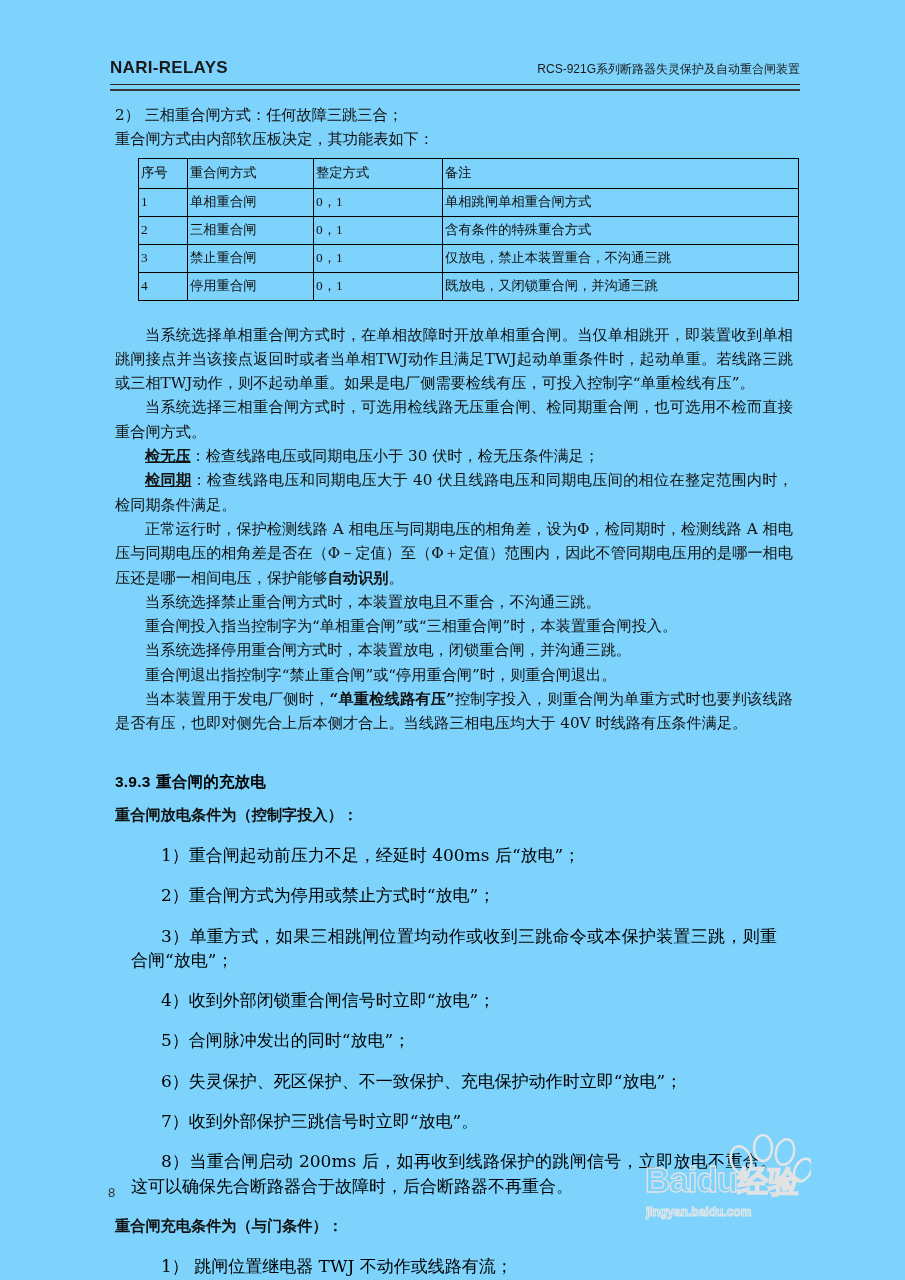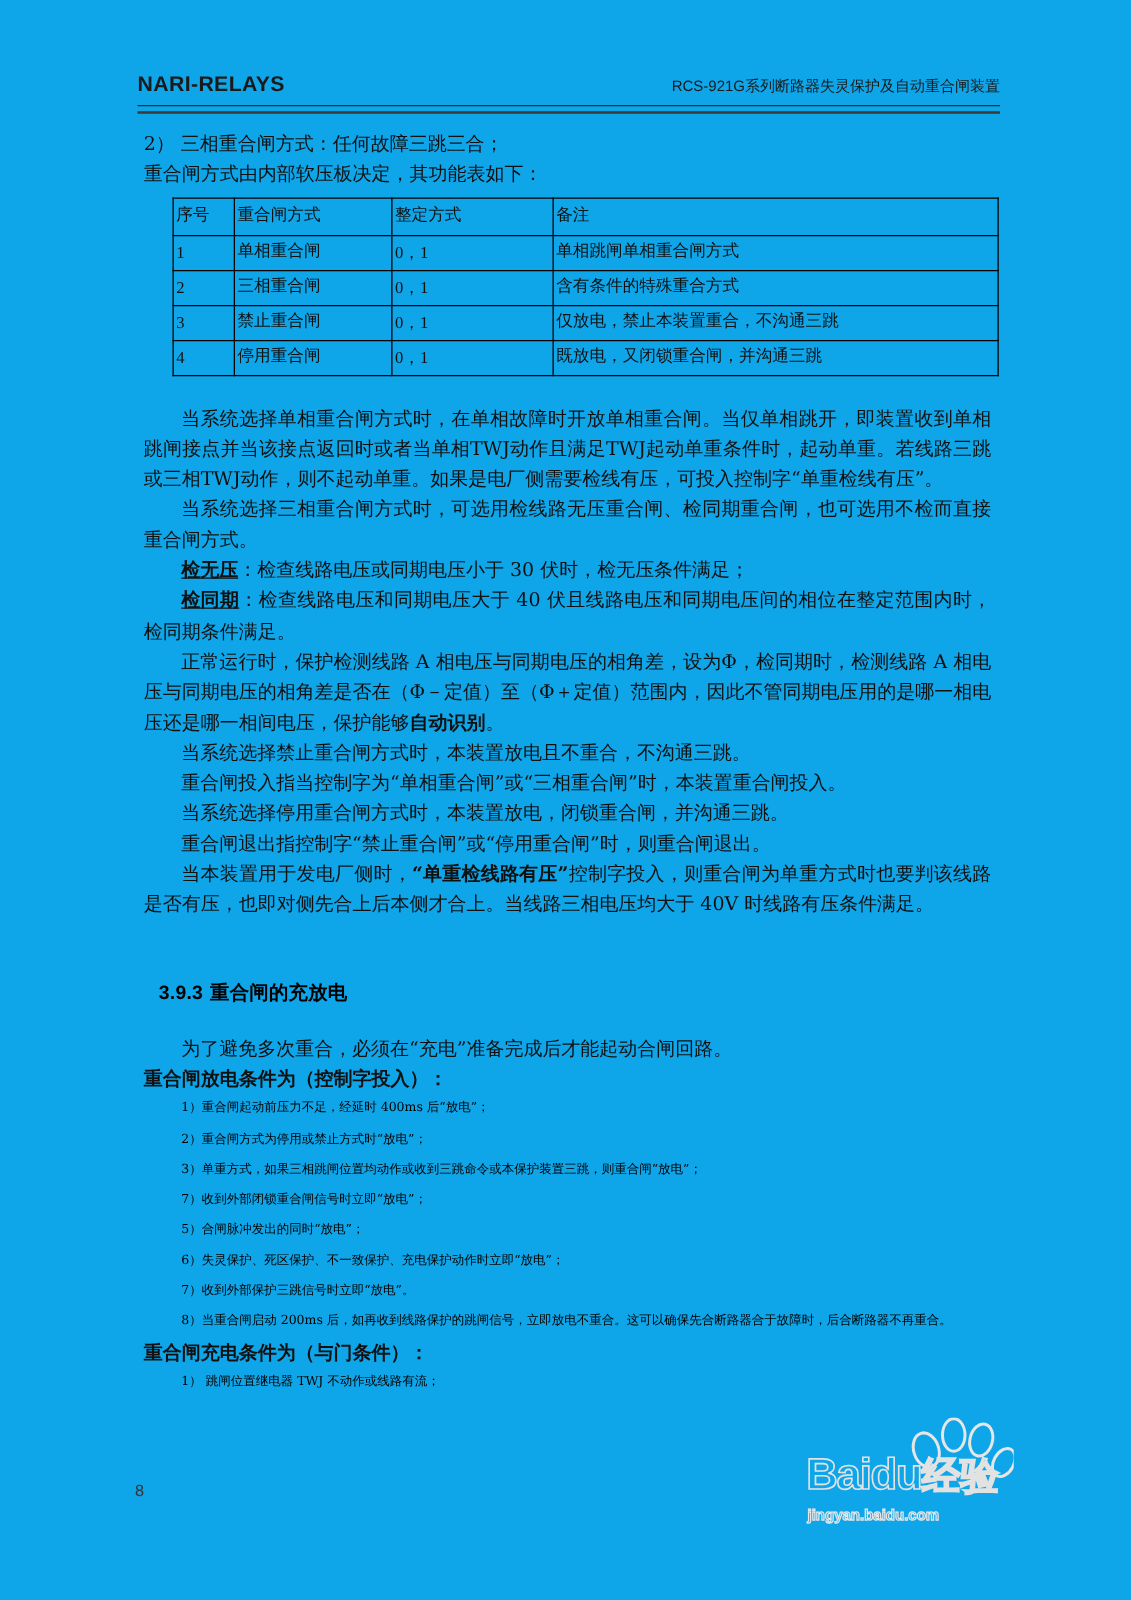--- a/index.html
+++ b/index.html
@@ -5,21 +5,21 @@
 <style>
   html, body {
     margin: 0;
     padding: 0;
     background: #ffffff;
   }
   .page {
     position: relative;
     width: 905px;
     height: 1280px;
-    background: #0ea5e9;
+    background: #7dd3fc;
     overflow: hidden;
     font-family: "DejaVu Serif", "Liberation Serif", serif;
     color: #000000;
   }
 
   
   .header {
     position: absolute;
     left: 110px;
     top: 58px;
@@ -74,23 +74,23 @@
     margin: 0;
     color: #111;
   }
   .indent { text-indent: 30px; }
   .noindent { text-indent: 0; }
   .b { font-weight: bold; }
   .u { text-decoration: underline; }
 
   
   .item {
-    font-size: 10px;
+    font-size: 17px;
     line-height: 24.3px;
-    margin: 0;
+    margin: 16px;
     text-indent: 30px;
     text-align: justify;
     text-justify: inter-ideograph;
   }
 
   
   .tbl-wrap { margin: 6px 0 0 23px; }
   table.fn {
     border-collapse: collapse;
     width: 640px;
@@ -118,21 +118,21 @@
   }
 
   
   table.fn { border: 1.6px solid #000; }
 
   
   .sec-head {
     font-family: "Liberation Sans", "DejaVu Sans", sans-serif;
     font-size: 15.5px;
     font-weight: bold;
-    margin: 12px;
+    margin: 0;
     letter-spacing: 0.2px;
   }
   .sec-head .cn {
     font-family: "DejaVu Serif", "Liberation Serif", serif;
     font-weight: bold;
   }
 
   .gap-sm { height: 10px; }
   .gap-md { height: 22px; }
   .gap-lg { height: 36px; }
@@ -260,28 +260,27 @@
     <p class="p indent">重合闸退出指控制字“禁止重合闸”或“停用重合闸”时，则重合闸退出。</p>
 
     <p class="p indent"><span>当本装置用于发电厂侧时，</span><span class="b">“单重检线路有压”</span><span>控制字投入，则重合闸为单重方式时也要判该线路是否有压，也即对侧先合上后本侧才合上。当线路三相电压均大于 40V 时线路有压条件满足。</span></p>
 
     <div class="gap-lg"></div>
 
     <p class="sec-head"><span>3.9.3</span><span class="cn">&nbsp;</span><span class="cn">重合闸的充放电</span></p>
 
     <div class="gap-sm"></div>
 
-    <p class="p indent">为了避免多次重合，必须在“充电”准备完成后才能起动合闸回路。</p>
 
     <p class="p noindent b">重合闸放电条件为（控制字投入）：</p>
 
     <p class="item">1）重合闸起动前压力不足，经延时 400ms 后“放电”；</p>
     <p class="item">2）重合闸方式为停用或禁止方式时“放电”；</p>
     <p class="item">3）单重方式，如果三相跳闸位置均动作或收到三跳命令或本保护装置三跳，则重合闸“放电”；</p>
-    <p class="item">7）收到外部闭锁重合闸信号时立即“放电”；</p>
+    <p class="item">4）收到外部闭锁重合闸信号时立即“放电”；</p>
     <p class="item">5）合闸脉冲发出的同时“放电”；</p>
     <p class="item">6）失灵保护、死区保护、不一致保护、充电保护动作时立即“放电”；</p>
     <p class="item">7）收到外部保护三跳信号时立即“放电”。</p>
     <p class="item">8）当重合闸启动 200ms 后，如再收到线路保护的跳闸信号，立即放电不重合。这可以确保先合断路器合于故障时，后合断路器不再重合。</p>
 
     <p class="p noindent b">重合闸充电条件为（与门条件）：</p>
     <p class="item">1）    跳闸位置继电器 TWJ 不动作或线路有流；</p>
 
   </div>
 

